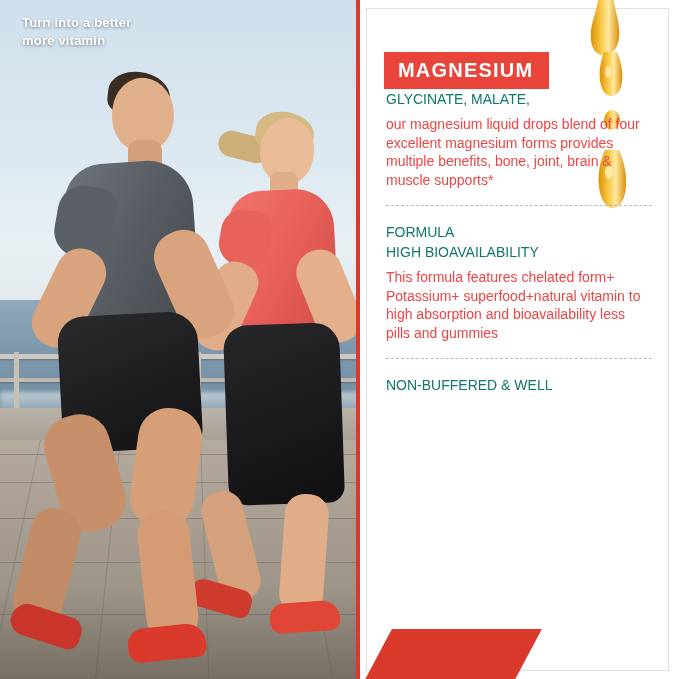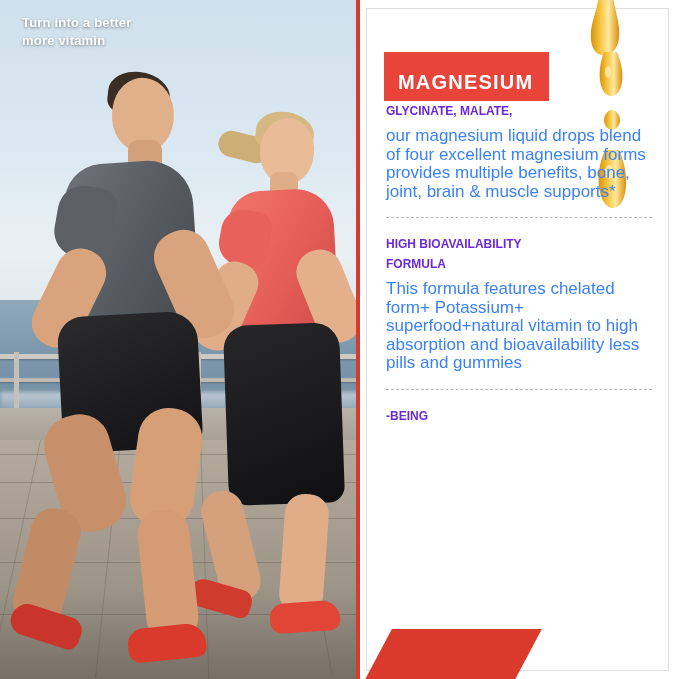--- a/index.html
+++ b/index.html
@@ -298,41 +298,41 @@
     width: 272px;
   }
 
   .title-badge {
     display: inline-block;
     background: #e8443a;
     color: #ffffff;
     font-weight: bold;
     font-size: 20px;
     letter-spacing: 1.2px;
-    padding: 19px 16px 7px 14px;
+    padding: 7px 16px 7px 14px;
     margin-left: 4px;
   }
   .subtitle {
     margin: 12px 0 22px 6px;
     font-size: 30px;
     font-weight: bold;
     color: #141414;
     letter-spacing: 0.5px;
   }
   .section { margin-left: 6px; }
   .section-head {
-    font-size: 12px;
-    font-weight: bold;
-    color: #6d28d9;
+    font-size: 14px;
+    font-weight: normal;
+    color: #0f766e;
     line-height: 20px;
     margin-bottom: 6px;
   }
   .section-body {
-    font-size: 17px;
-    color: #3b82f6;
+    font-size: 14px;
+    color: #ef4444;
     line-height: 18.5px;
   }
   .divider {
     margin: 16px 0 16px 6px;
     border-top: 1px dashed #b9b9b9;
     height: 0;
   }
 
   
   .drip {
@@ -451,29 +451,29 @@
         <div class="section-head">
           <div>GLYCINATE, MALATE,</div>
         </div>
         <div class="section-body">our magnesium liquid drops blend of four excellent magnesium forms provides multiple benefits, bone, joint, brain &amp; muscle supports*</div>
       </div>
       <div class="divider"></div>
 
       
       <div class="section">
         <div class="section-head">
+          <div>FORMULA</div>
           <div>HIGH BIOAVAILABILITY</div>
-          <div>FORMULA</div>
         </div>
         <div class="section-body">This formula features chelated form+ Potassium+ superfood+natural vitamin to high absorption and bioavailability less pills and gummies</div>
       </div>
       <div class="divider"></div>
 
       
       <div class="section">
         <div class="section-head">
-          <div>-BEING</div>
+          <div>NON-BUFFERED &amp; WELL</div>
         </div>
       </div>
     </div>
   </div>
 
 </div>
 
 </body></html>

